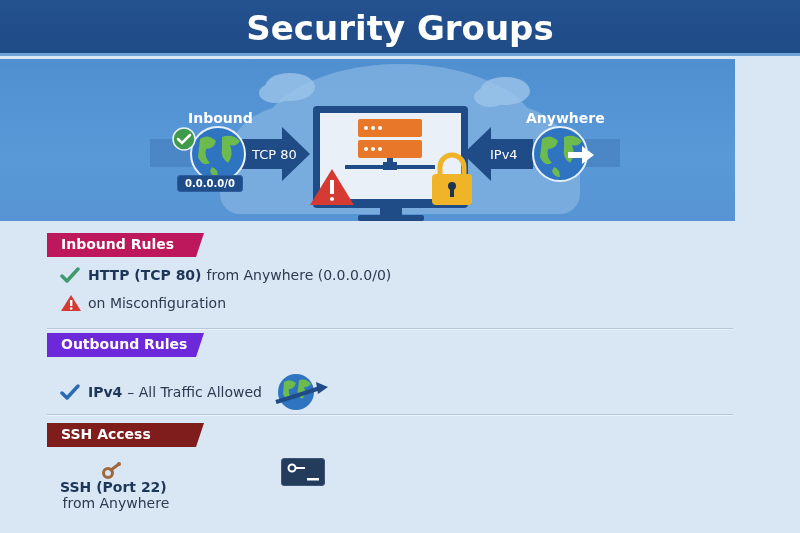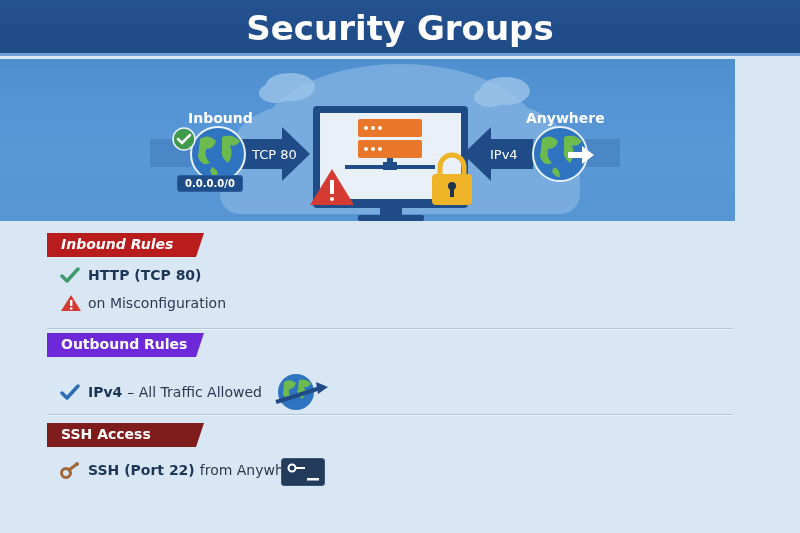--- a/index.html
+++ b/index.html
@@ -12,21 +12,21 @@
   .hero { position: absolute; left: 0; top: 59px; width: 735px; height: 162px; background: linear-gradient(#4f8fd0, #5a99d8 60%, #5694d3); overflow: hidden; }
   .hero svg { position: absolute; left: 0; top: 0; }
 
   .hero-label { position: absolute; color: #fff; font-weight: bold; font-size: 14px; }
   .pill { position: absolute; background: #1e4d8a; color: #fff; font-weight: bold; font-size: 10px; border-radius: 3px; padding: 2px 7px; border: 1px solid #2d5f9f; }
   .arrow-label { position: absolute; color: #fff; font-weight: normal; font-size: 13px; }
 
   .panel { position: absolute; left: 0; top: 221px; width: 800px; height: 312px; background: #d9e6f4; }
 
   .section-tag { position: absolute; left: 47px; height: 24px; color: #fff; font-weight: bold; font-size: 14px; padding: 3px 14px 0 14px; clip-path: polygon(0 0, 100% 0, calc(100% - 8px) 100%, 0 100%); }
-  .tag-green { background: #b91c1c; font-style: italic; }
+  .tag-green { background: #be185d; }
   .tag-blue { background: #6d28d9; }
   .tag-orange { background: #7f1d1d; }
 
   .rule { position: absolute; left: 60px; display: flex; align-items: center; font-size: 14px; color: #2b3a4e; white-space: nowrap; }
   .rule .icon { width: 22px; height: 18px; display: inline-flex; align-items: center; justify-content: flex-start; margin-right: 6px; }
   .rule b { color: #1d3556; margin-right: 5px; }
 
   .divider { position: absolute; left: 47px; width: 686px; height: 1px; background: #b5c7da; box-shadow: 0 1px 0 #eaf1f8; }
 
   .term { position: absolute; left: 281px; top: 458px; width: 44px; height: 28px; background: #233c5c; border-radius: 3px; border: 1px solid #3b5677; }
@@ -135,20 +135,21 @@
 
 <div class="section-tag tag-green" style="top:233px; width:157px;">Inbound Rules</div>
 
 <div class="rule" style="top:266px;align-items:center;">
   <span class="icon">
     <svg width="20" height="16" viewBox="0 0 20 16">
         <path d="M2 9 l5 5 l11 -12" stroke="#3f9a6c" stroke-width="3.5" fill="none" stroke-linecap="round" stroke-linejoin="round"></path>
       </svg>
   </span>
   <b>HTTP (TCP 80)</b>
+  <span>from Anywhere (0.0.0.0/0)</span>
 </div>
 
 <div class="rule" style="top:294px;">
   <span class="icon">
     <svg width="22" height="18" viewBox="0 0 22 18">
         <polygon points="11,1 21,17 1,17" fill="#d63b33"></polygon>
         <rect x="10" y="6" width="2.4" height="6" fill="#fff"></rect>
         <circle cx="11.2" cy="14.5" r="1.3" fill="#fff"></circle>
       </svg>
   </span>
@@ -175,21 +176,21 @@
       <path d="M4 30 q20 -6 44 -14" stroke="#1f4b86" stroke-width="4" fill="none"></path>
       <polygon points="44,10 56,15 46,22" fill="#1f4b86"></polygon>
     </svg>
   </span>
 </div>
 
 <div class="divider" style="top:414px;"></div>
 
 <div class="section-tag tag-orange" style="top:423px; width:157px;">SSH Access</div>
 
-<div class="rule" style="top:461px;">
+<div class="rule" style="top:461px;flex-direction:column;">
   <span class="icon">
     <svg width="22" height="18" viewBox="0 0 22 18">
         <circle cx="6" cy="12" r="4.5" fill="none" stroke="#a0683a" stroke-width="3"></circle>
         <path d="M9 9 l8 -6" stroke="#a0683a" stroke-width="3" stroke-linecap="round"></path>
         <circle cx="17" cy="3" r="2" fill="#a0683a"></circle>
       </svg>
   </span>
   <b>SSH (Port 22)</b>
   <span>from Anywhere</span>
 </div>

